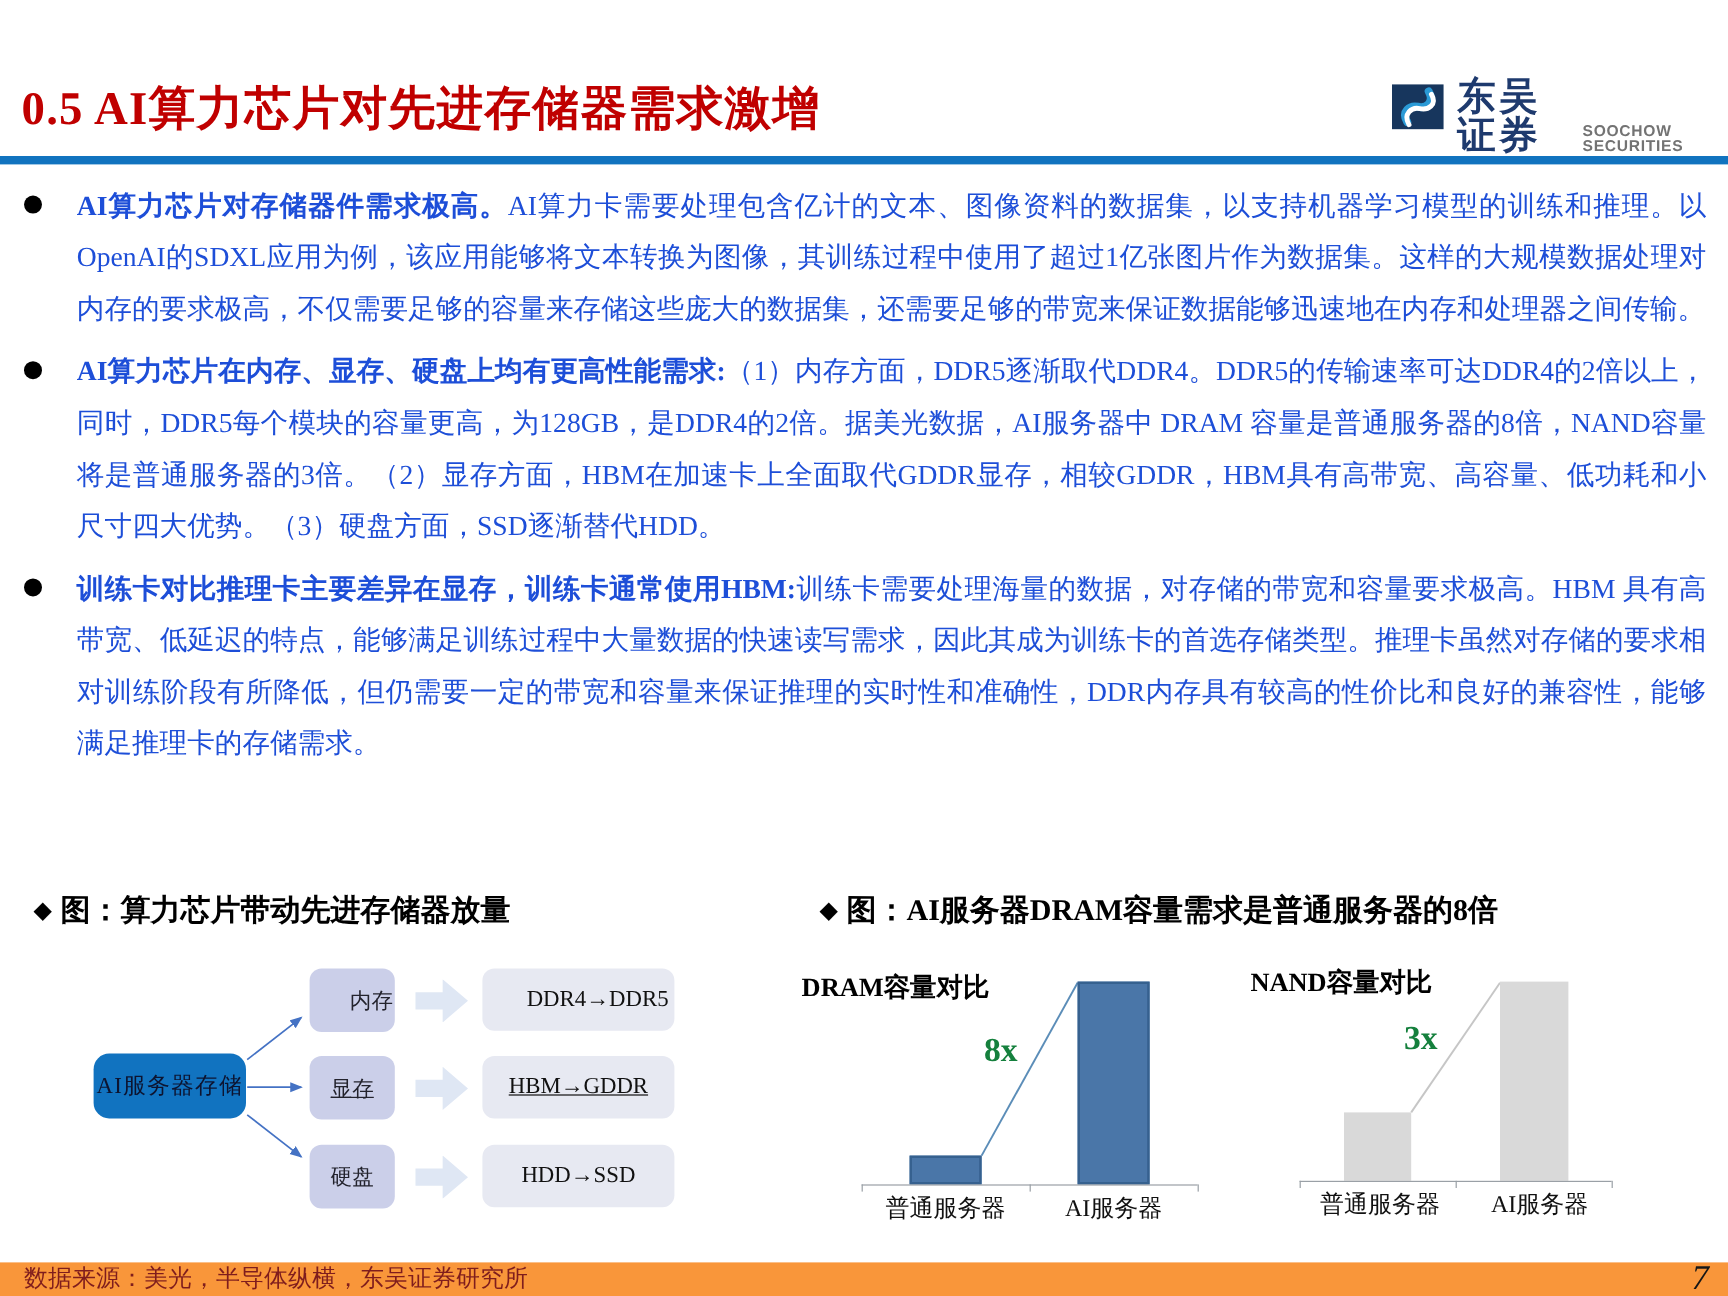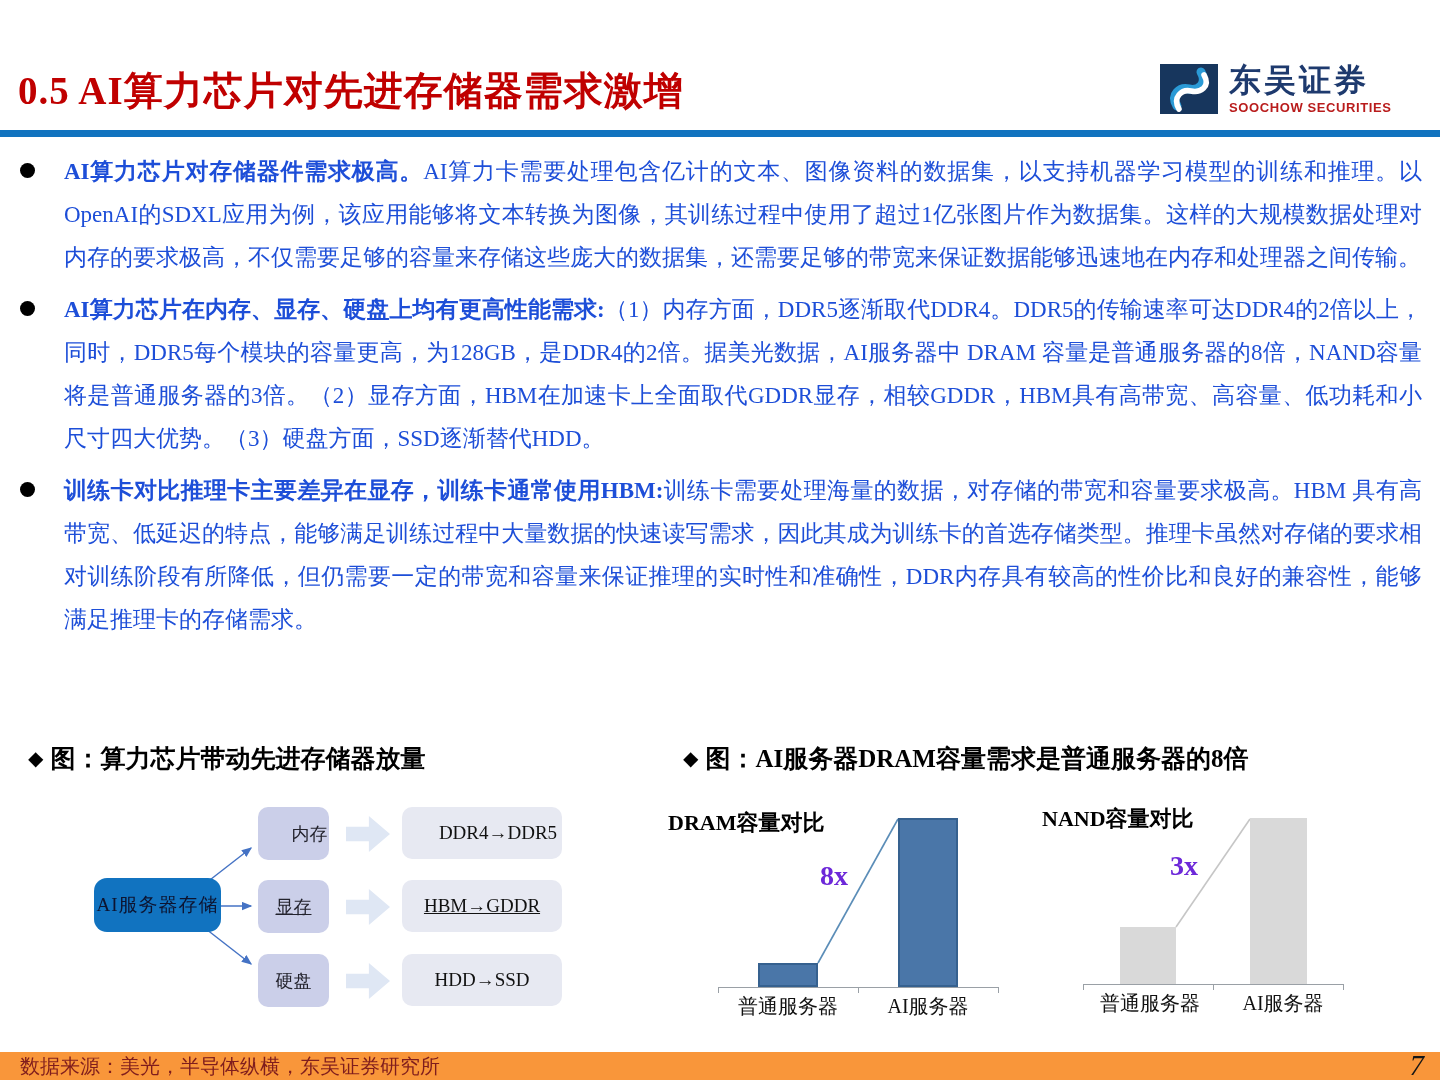--- a/index.html
+++ b/index.html
@@ -7,24 +7,24 @@
   .slide {
     position:relative; width:1440px; height:1080px; background:#ffffff;
     font-family:"Liberation Serif","DejaVu Serif",serif; overflow:hidden;
   }
   
   .page-title {
     position:absolute; left:18px; top:68px; font-size:39px; line-height:46px;
     font-weight:bold; color:#c00000; letter-spacing:1px; white-space:nowrap;
   }
   .logo { position:absolute; left:1160px; top:64px; display:flex; gap:11px; align-items:flex-start; }
-  .logo-text { display:flex; flex-direction:column; }
+  .logo-text { display:flex; flex-direction:row;align-items:flex-end; }
   .logo-cn { font-size:32px; line-height:32px; font-weight:bold; color:#1e3a6e;
              letter-spacing:3px; font-family:"Liberation Sans","DejaVu Sans",sans-serif; }
-  .logo-en { font-size:13px; line-height:13px; font-weight:bold; color:#b91c1c;
+  .logo-en { font-size:13px; line-height:13px; font-weight:bold; color:#737373;
              letter-spacing:0.6px; margin-top:5px; font-family:"Liberation Sans","DejaVu Sans",sans-serif; }
   .divider { position:absolute; left:0; top:130px; width:1440px; height:7px; background:#1173bf; }
   
   .bullets { position:absolute; left:18px; top:150px; width:1404px; list-style:none; }
   .bullets li {
     position:relative; padding-left:46px; font-size:23px; line-height:43px;
     color:#1d4ed8; text-align:justify; margin-bottom:9px;
   }
   .dot { position:absolute; left:2px; top:13px; width:15px; height:15px; border-radius:50%; background:#000; }
   .lead { font-weight:bold; }
@@ -32,21 +32,21 @@
   .caption { position:absolute; font-size:25px; font-weight:bold; color:#000; white-space:nowrap; }
   .caption .diamond { font-size:20px; margin-right:7px; position:relative; top:-2px; }
   .caption-left  { left:28px;  top:742px; }
   .caption-right { left:683px; top:742px; }
   
   .diagram { position:absolute; left:60px; top:790px; width:570px; height:235px; }
   .diagram-arrows { position:absolute; left:0; top:0; width:570px; height:235px; }
   .root-box {
     position:absolute; left:18px; top:88px; width:127px; height:54px; background:#1173c0;
     border-radius:13px; display:flex; align-items:center; justify-content:center;
-    font-size:19px; color:#0d1430; letter-spacing:1px;margin-left:16px;
+    font-size:19px; color:#0d1430; letter-spacing:1px;
   }
   .mid-box {
     position:absolute; left:198px; width:71px; height:53px; background:#cbcfe9;
     border-radius:10px; display:flex; align-items:center; justify-content:center;
     font-size:18px; color:#23232d;
   }
   .target-box {
     position:absolute; left:342px; width:160px; height:52px; background:#e7e9f2;
     border-radius:10px; display:flex; align-items:center; justify-content:center;
     font-size:19px; color:#111;
@@ -67,21 +67,21 @@
   .dram-bar-small { left:98px;  top:173px; width:60px; height:24px;  background:#4a76a8; border:2px solid #36618f; }
   .dram-bar-tall  { left:238px; top:28px;  width:60px; height:169px; background:#4a76a8; border:2px solid #36618f; }
   .nand-bar-small { left:460px; top:137px; width:56px; height:57px;  background:#d9d9d9; }
   .nand-bar-tall  { left:590px; top:28px;  width:57px; height:166px; background:#d9d9d9; }
   .axis { position:absolute; height:1px; background:#9aa0a6; }
   .dram-axis { left:58px;  top:197px; width:280px; }
   .nand-axis { left:423px; top:194px; width:260px; }
   .tick { position:absolute; width:1px; height:6px; background:#9aa0a6; }
   .dt1 { left:58px;  top:197px; } .dt2 { left:198px; top:197px; } .dt3 { left:338px; top:197px; }
   .nt1 { left:423px; top:194px; } .nt2 { left:553px; top:194px; } .nt3 { left:683px; top:194px; }
-  .ratio { position:absolute; font-size:28px; font-weight:bold; color:#6d28d9; }
+  .ratio { position:absolute; font-size:28px; font-weight:bold; color:#15803d; }
   .dram-ratio { left:160px; top:70px; }
   .nand-ratio { left:510px; top:60px; }
   .cat { position:absolute; width:132px; font-size:20px; color:#111; text-align:center; white-space:nowrap; }
   .dcat1 { left:62px;  top:203px; } .dcat2 { left:202px; top:203px; }
   .ncat1 { left:424px; top:200px; } .ncat2 { left:557px; top:200px; }
   
   .footer { position:absolute; left:0; bottom:0; width:1440px; height:28px; background:#f9963a; }
   .source { position:absolute; left:20px; top:0; font-size:20px; line-height:29px; color:#7f1d1d; white-space:nowrap; }
   .page-num { position:absolute; right:16px; top:-3px; font-size:29px; font-style:italic; color:#161616; }
 </style>

